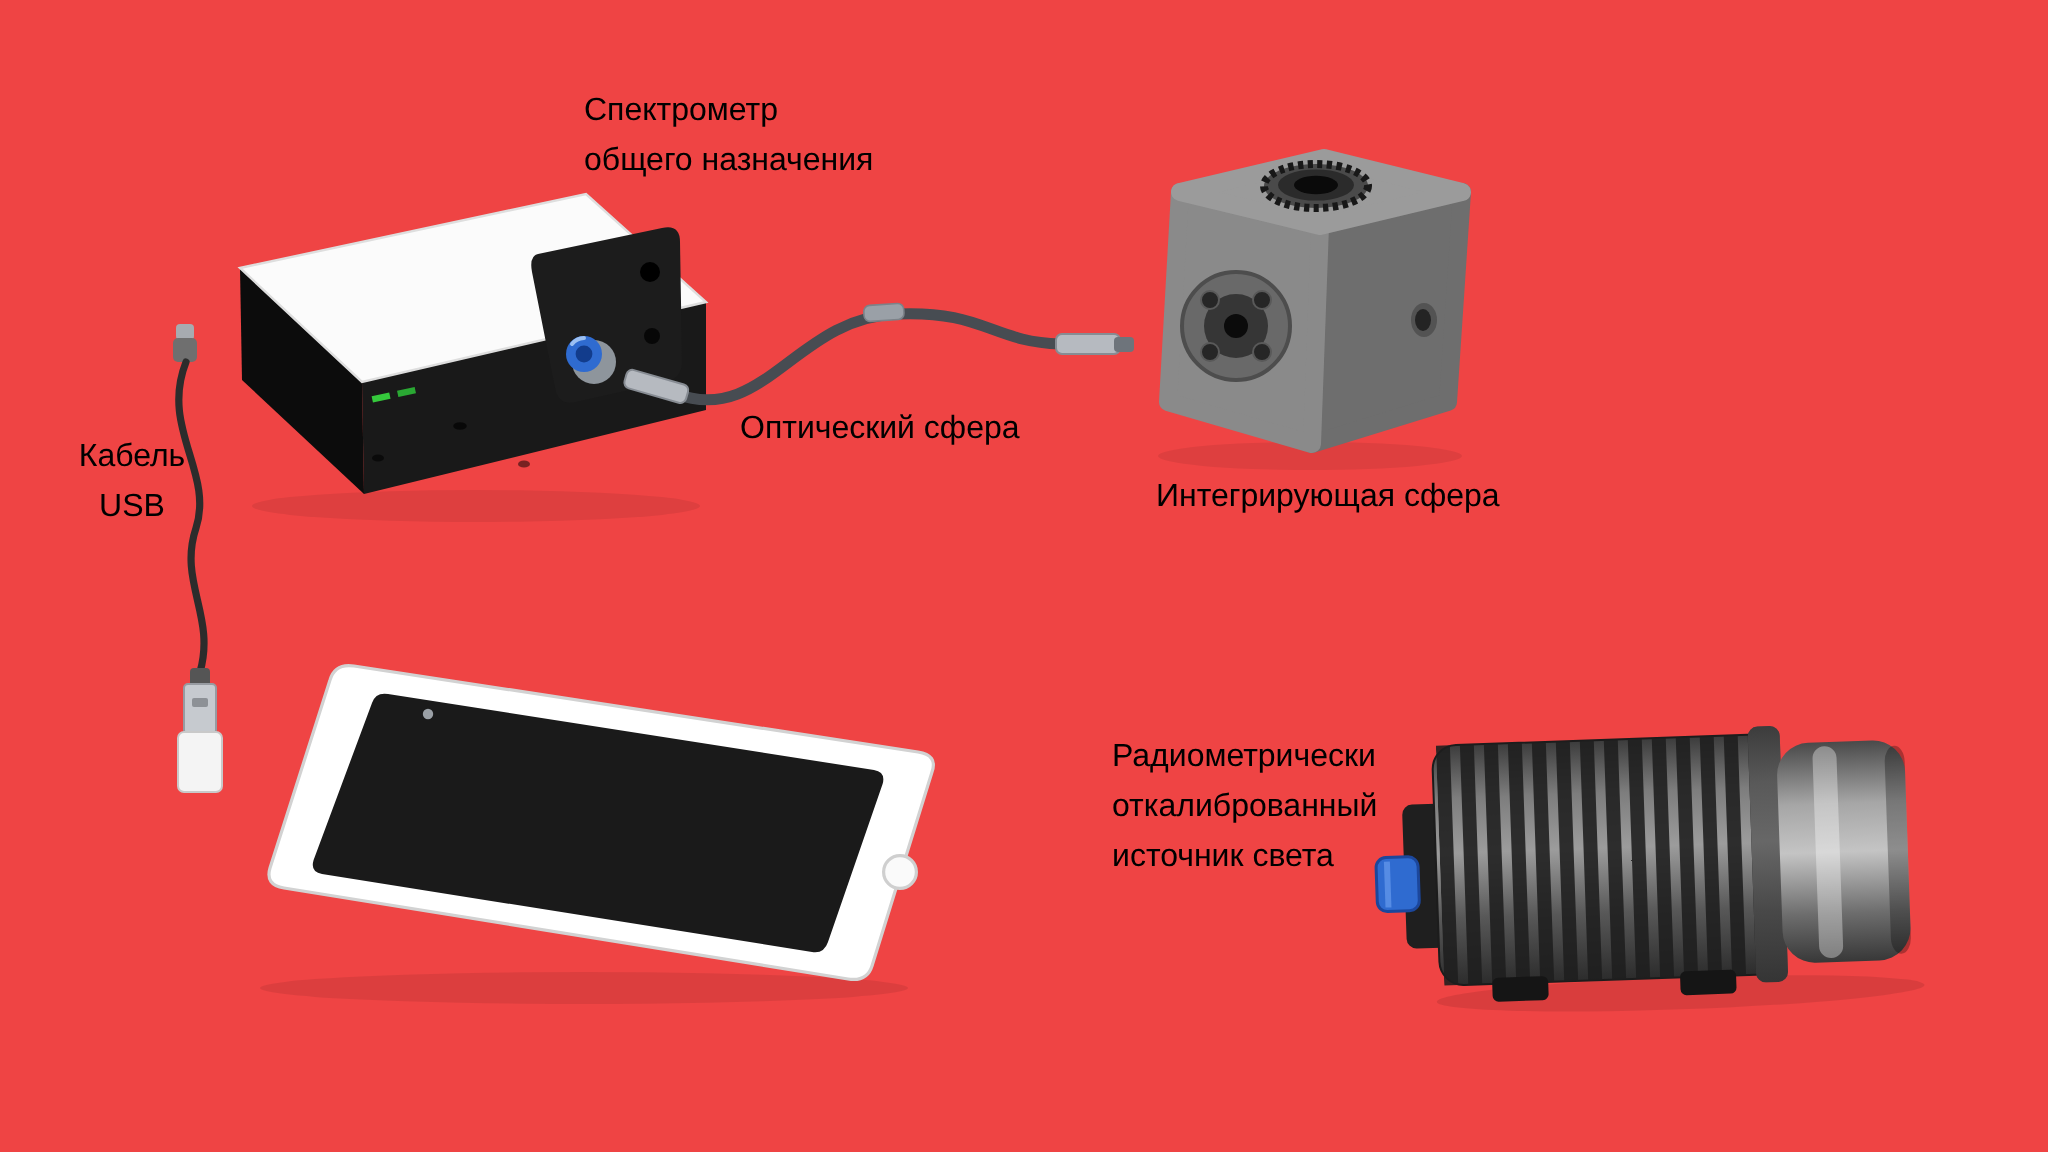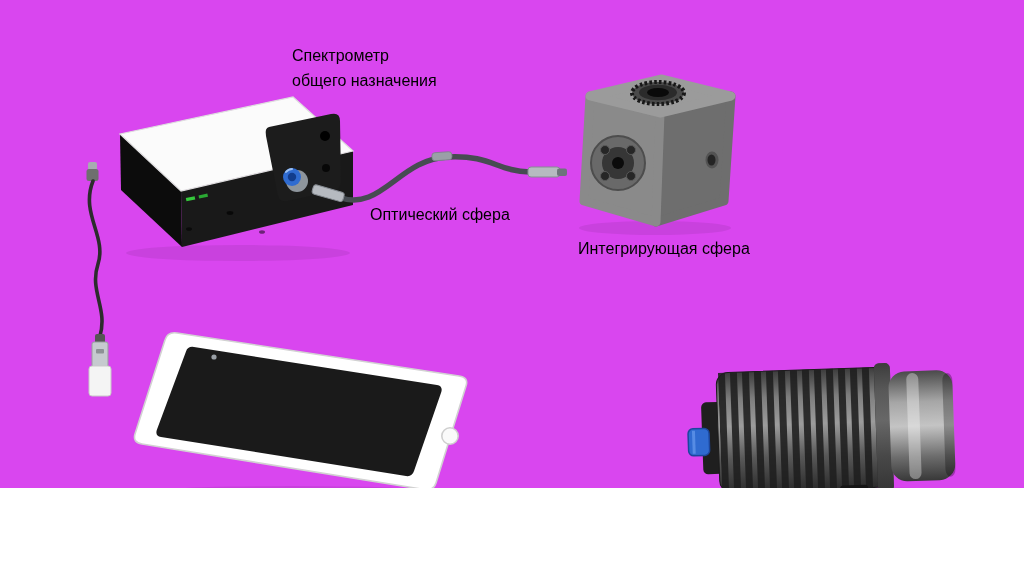--- a/index.html
+++ b/index.html
@@ -1,22 +1,22 @@
 <!DOCTYPE html>
 <html><head>
 <meta charset="utf-8">
 <style>
   * { margin: 0; padding: 0; box-sizing: border-box; }
   html, body { background: #ffffff; }
   body { font-family: "Liberation Sans", sans-serif; }
   .stage {
     position: relative;
     width: 1024px;
-    height: 488px;
-    background: #d946ef;
+    height: 576px;
+    background: #ef4444;
     overflow: hidden;
   }
   .stage svg { position: absolute; left: 0; top: 0; }
   .label {
     position: absolute;
     font-size: 16px;
     line-height: 1.55;
     color: #000000;
     white-space: pre-line;
   }
@@ -170,16 +170,21 @@
     </g>
   </svg>
 
   <div class="label" style="left:292px; top:44px;">Спектрометр
 общего назначения</div>
 
   <div class="label" style="left:370px; top:203px;">Оптический сфера</div>
 
   <div class="label" style="left:578px; top:237px;">Интегрирующая сфера</div>
 
+  <div class="label centered" style="left:24px; top:217px; width:84px;">Кабель
+USB</div>
 
 
+  <div class="label" style="left:556px; top:367px;">Радиометрически
+откалиброванный
+источник света</div>
 
 </div>
 
 </body></html>

